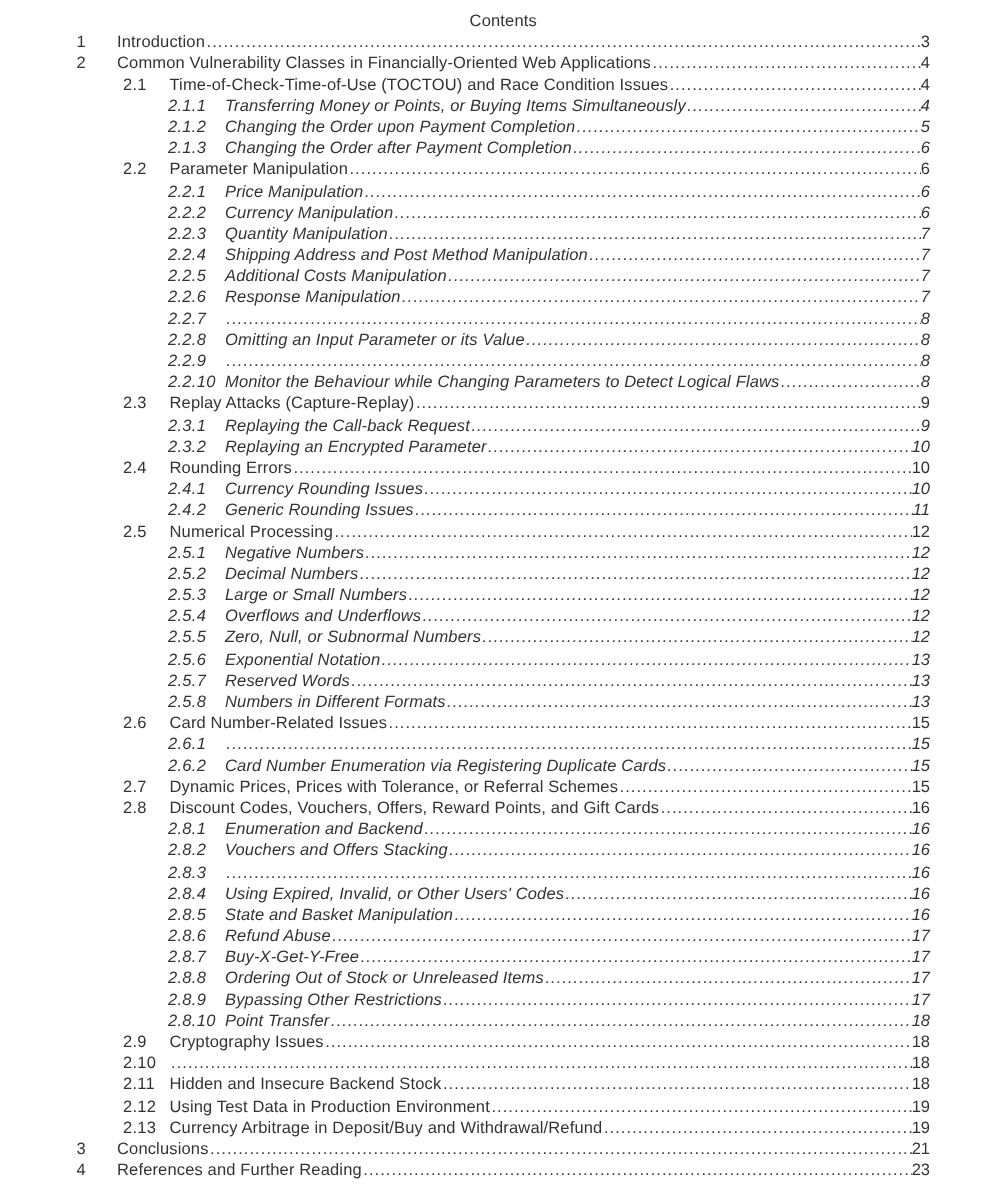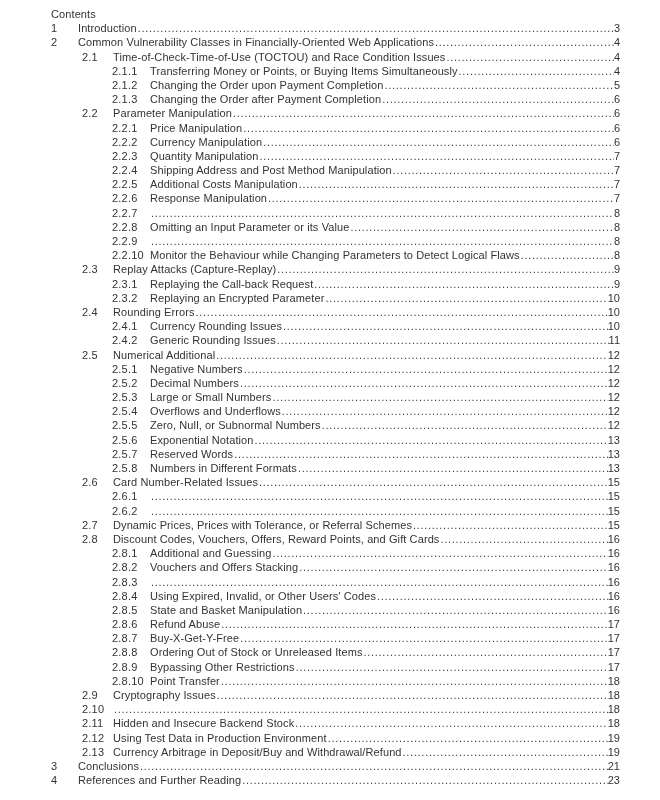--- a/index.html
+++ b/index.html
@@ -20,39 +20,40 @@
     box-sizing: border-box;
     width: 660px;
     height: 800px;
     padding: 7px 40px 0 51px;
   }
   .toc-title {
     height: 14.2px;
     line-height: 14.2px;
     white-space: nowrap;
     letter-spacing: 0.1px;
+    text-align: center;
   }
   .toc-list {
     width: 100%;
   }
   .toc-row {
     display: flex;
     align-items: baseline;
     height: 14.2px;
     line-height: 14.2px;
     white-space: nowrap;
   }
   .toc-row .num {
     flex: none;
     letter-spacing: 0.2px;
   }
   .toc-row.level-1 .num { width: 27px; }
   .toc-row.level-2 { padding-left: 31px; justify-content: space-between; }
   .toc-row.level-2 .num { width: 31px; }
-  .toc-row.level-3 { padding-left: 61px; }
+  .toc-row.level-3 { padding-left: 61px; font-style: italic; }
   .toc-row.level-3 .num { width: 38px; }
   .toc-row .label {
     flex: none;
     letter-spacing: 0.1px;
   }
   .toc-row .dots {
     flex: 1 1 auto;
     min-width: 0;
     overflow: hidden;
     white-space: nowrap;
@@ -202,21 +203,21 @@
         <span class="pg">10</span>
       </div>
       <div class="toc-row level-3">
         <span class="num">2.4.2</span>
         <span class="label">Generic Rounding Issues</span>
         <span class="dots">............................................................................................................................................................................................................................................................................................................</span>
         <span class="pg">11</span>
       </div>
       <div class="toc-row level-2">
         <span class="num">2.5</span>
-        <span class="label">Numerical Additional</span>
+        <span class="label">Numerical Processing</span>
         <span class="dots">............................................................................................................................................................................................................................................................................................................</span>
         <span class="pg">12</span>
       </div>
       <div class="toc-row level-3">
         <span class="num">2.5.1</span>
         <span class="label">Negative Numbers</span>
         <span class="dots">............................................................................................................................................................................................................................................................................................................</span>
         <span class="pg">12</span>
       </div>
       <div class="toc-row level-3">
@@ -267,38 +268,39 @@
         <span class="dots">............................................................................................................................................................................................................................................................................................................</span>
         <span class="pg">15</span>
       </div>
       <div class="toc-row level-3">
         <span class="num">2.6.1</span>
         <span class="dots">............................................................................................................................................................................................................................................................................................................</span>
         <span class="pg">15</span>
       </div>
       <div class="toc-row level-3">
         <span class="num">2.6.2</span>
+        <span class="label">Card Number Enumeration via Registering Duplicate Cards</span>
         <span class="dots">............................................................................................................................................................................................................................................................................................................</span>
         <span class="pg">15</span>
       </div>
       <div class="toc-row level-2">
         <span class="num">2.7</span>
         <span class="label">Dynamic Prices, Prices with Tolerance, or Referral Schemes</span>
         <span class="dots">............................................................................................................................................................................................................................................................................................................</span>
         <span class="pg">15</span>
       </div>
       <div class="toc-row level-2">
         <span class="num">2.8</span>
         <span class="label">Discount Codes, Vouchers, Offers, Reward Points, and Gift Cards</span>
         <span class="dots">............................................................................................................................................................................................................................................................................................................</span>
         <span class="pg">16</span>
       </div>
       <div class="toc-row level-3">
         <span class="num">2.8.1</span>
-        <span class="label">Additional and Guessing</span>
+        <span class="label">Enumeration and Backend</span>
         <span class="dots">............................................................................................................................................................................................................................................................................................................</span>
         <span class="pg">16</span>
       </div>
       <div class="toc-row level-3">
         <span class="num">2.8.2</span>
         <span class="label">Vouchers and Offers Stacking</span>
         <span class="dots">............................................................................................................................................................................................................................................................................................................</span>
         <span class="pg">16</span>
       </div>
       <div class="toc-row level-3">

